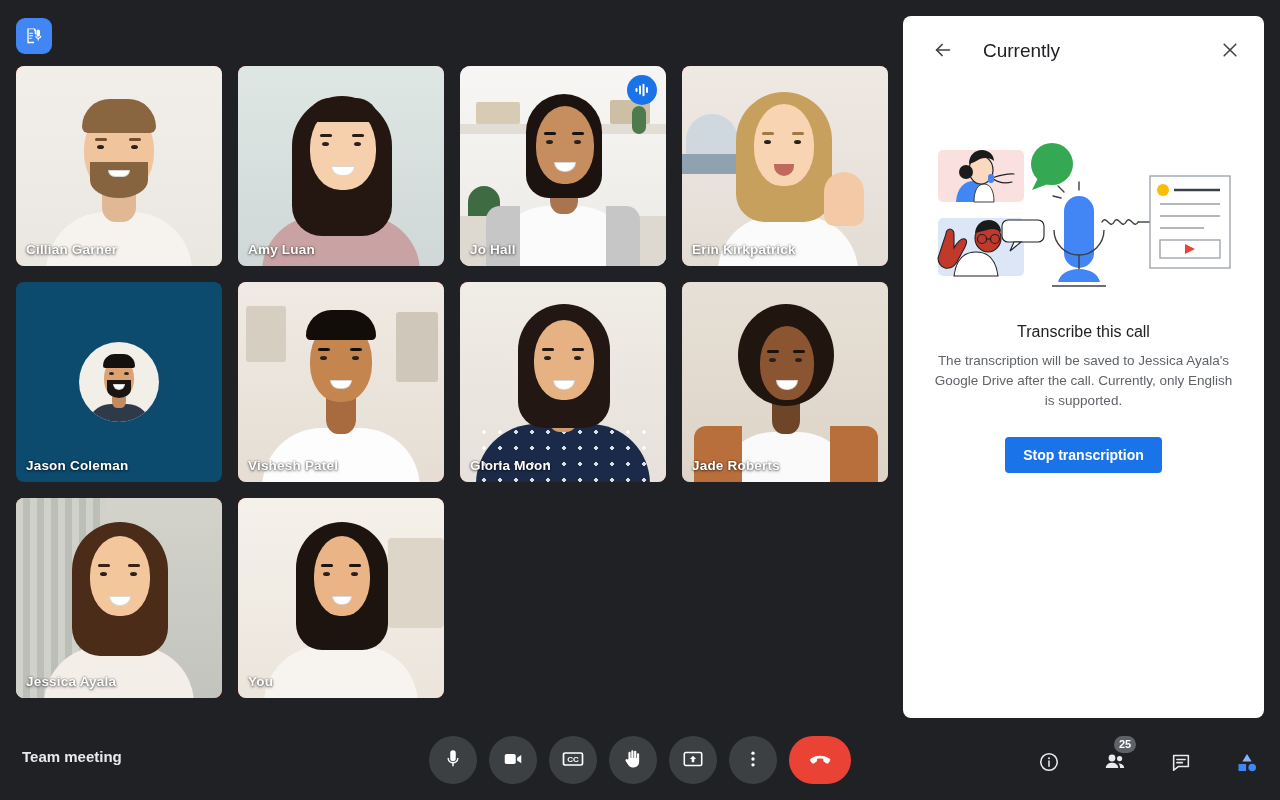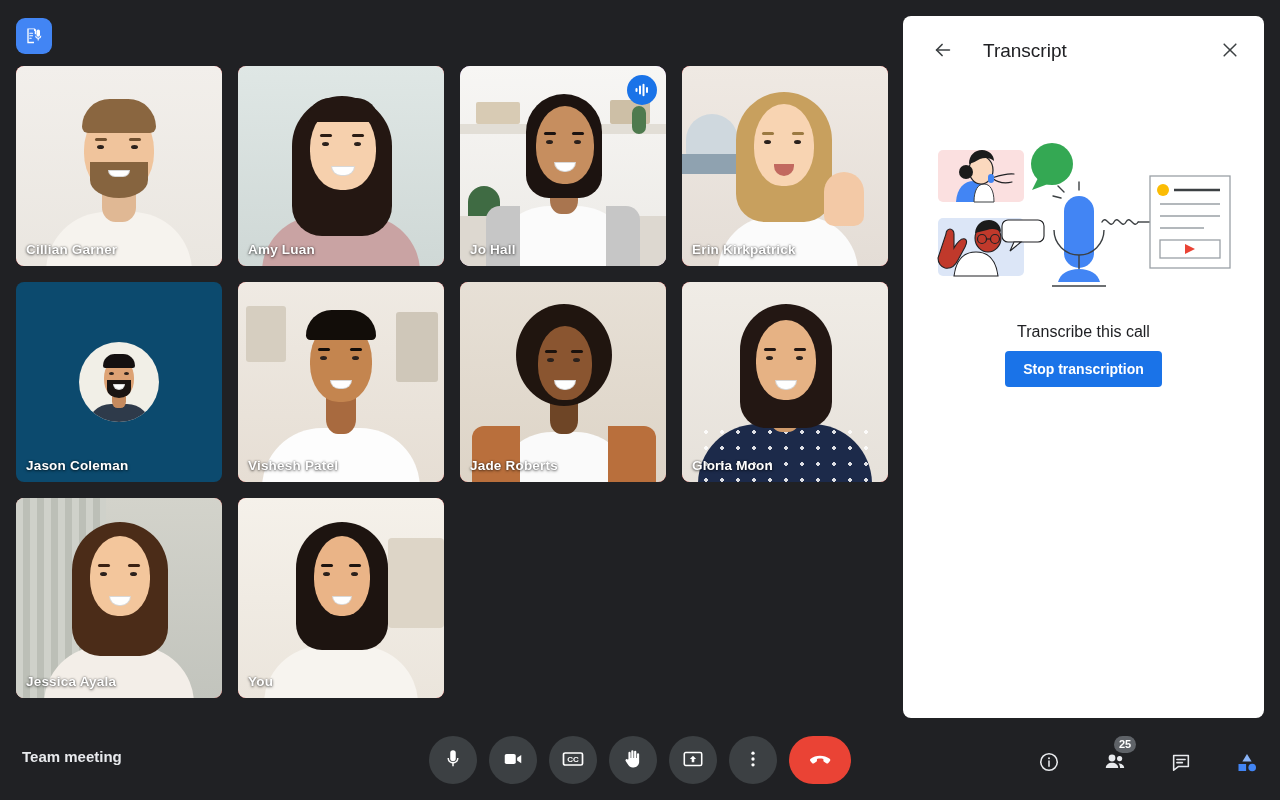--- a/index.html
+++ b/index.html
@@ -280,59 +280,59 @@
           <div class="f-eye" style="left:82px;top:74px;"></div>
           <div class="f-eye" style="left:114px;top:74px;"></div>
           <div class="f-mouth" style="left:92px;top:98px;width:22px;height:9px;"></div>
         </div>
       </div>
       <span class="tile-name">Vishesh Patel</span>
     </div>
 
 
     <div class="tile">
-      <div class="tile-bg" style="background:linear-gradient(#e7e0d6,#ddd4c7);">
-        <div class="face">
-          <div class="f-body" style="left:36px;top:150px;width:136px;height:56px;background:#fafafa;"></div>
-          <div style="position:absolute;left:12px;top:144px;width:48px;height:62px;background:#b96f3c;border-radius:12px 0 0 0;"></div>
-          <div style="position:absolute;left:148px;top:144px;width:48px;height:62px;background:#b96f3c;border-radius:0 12px 0 0;"></div>
-          <div class="f-neck" style="left:90px;top:118px;width:28px;height:34px;background:#6e4526;"></div>
-          <div class="f-hair" style="left:56px;top:22px;width:96px;height:102px;border-radius:50%;background:#20150f;"></div>
-          <div class="f-head" style="left:78px;top:44px;width:54px;height:74px;background:#8a5530;"></div>
-          <div class="f-brow" style="left:85px;top:68px;background:#1b120d;"></div>
-          <div class="f-brow" style="left:111px;top:68px;background:#1b120d;"></div>
-          <div class="f-eye" style="left:87px;top:76px;"></div>
-          <div class="f-eye" style="left:113px;top:76px;"></div>
-          <div class="f-mouth" style="left:94px;top:98px;width:22px;height:10px;"></div>
-        </div>
-      </div>
-      <span class="tile-name">Jade Roberts</span>
-    </div>
-
-    <div class="tile">
       <div class="tile-bg" style="background:linear-gradient(#f0ece6,#e6e1da);">
         <div class="face">
           <div class="f-body" style="left:16px;top:142px;width:174px;height:64px;background:#1c2a4a;"></div>
           <div style="position:absolute;left:16px;top:142px;width:174px;height:64px;
                background-image:radial-gradient(#fff 1.6px, transparent 1.7px);
                background-size:16px 16px;opacity:.85;"></div>
           <div class="f-neck" style="left:88px;top:116px;width:30px;height:34px;background:#cf9b6c;"></div>
           <div class="f-hair" style="left:58px;top:22px;width:92px;height:124px;border-radius:46px 46px 26px 26px;background:#231713;"></div>
           <div class="f-head" style="left:74px;top:38px;width:60px;height:80px;background:#e6b284;"></div>
           <div class="f-brow" style="left:82px;top:66px;background:#231713;"></div>
           <div class="f-brow" style="left:112px;top:66px;background:#231713;"></div>
           <div class="f-eye" style="left:84px;top:74px;"></div>
           <div class="f-eye" style="left:114px;top:74px;"></div>
           <div class="f-mouth" style="left:93px;top:98px;width:22px;height:10px;"></div>
         </div>
       </div>
       <span class="tile-name">Gloria Moon</span>
     </div>
 
     <div class="tile">
+      <div class="tile-bg" style="background:linear-gradient(#e7e0d6,#ddd4c7);">
+        <div class="face">
+          <div class="f-body" style="left:36px;top:150px;width:136px;height:56px;background:#fafafa;"></div>
+          <div style="position:absolute;left:12px;top:144px;width:48px;height:62px;background:#b96f3c;border-radius:12px 0 0 0;"></div>
+          <div style="position:absolute;left:148px;top:144px;width:48px;height:62px;background:#b96f3c;border-radius:0 12px 0 0;"></div>
+          <div class="f-neck" style="left:90px;top:118px;width:28px;height:34px;background:#6e4526;"></div>
+          <div class="f-hair" style="left:56px;top:22px;width:96px;height:102px;border-radius:50%;background:#20150f;"></div>
+          <div class="f-head" style="left:78px;top:44px;width:54px;height:74px;background:#8a5530;"></div>
+          <div class="f-brow" style="left:85px;top:68px;background:#1b120d;"></div>
+          <div class="f-brow" style="left:111px;top:68px;background:#1b120d;"></div>
+          <div class="f-eye" style="left:87px;top:76px;"></div>
+          <div class="f-eye" style="left:113px;top:76px;"></div>
+          <div class="f-mouth" style="left:94px;top:98px;width:22px;height:10px;"></div>
+        </div>
+      </div>
+      <span class="tile-name">Jade Roberts</span>
+    </div>
+
+    <div class="tile">
       <div class="tile-bg" style="background:linear-gradient(#d3d3cb,#c2c4bd);">
         <div style="position:absolute;left:0;top:0;width:90px;height:206px;
              background:repeating-linear-gradient(90deg,#cfd1ca 0 7px,#bcbfb7 7px 14px);"></div>
         <div class="face">
           <div class="f-body" style="left:28px;top:148px;width:150px;height:58px;background:#f3eee8;"></div>
           <div class="f-neck" style="left:90px;top:118px;width:28px;height:34px;background:#e8b98e;"></div>
           <div class="f-hair" style="left:56px;top:24px;width:96px;height:134px;border-radius:48px 48px 28px 28px;background:#4b2c18;"></div>
           <div class="f-head" style="left:74px;top:38px;width:60px;height:80px;background:#f3c69c;"></div>
           <div class="f-brow" style="left:82px;top:66px;background:#3b2112;"></div>
           <div class="f-brow" style="left:112px;top:66px;background:#3b2112;"></div>
@@ -367,21 +367,21 @@
   <div class="panel">
     <div class="panel-head">
       <button class="icon-btn">
         <span>
           <svg width="22" height="22" viewBox="0 0 24 24" fill="none" stroke="#3c4043" stroke-width="1.8" stroke-linecap="round" stroke-linejoin="round">
             <line x1="19" y1="12" x2="5" y2="12"></line>
               <polyline points="11,18 5,12 11,6"></polyline>
           </svg>
         </span>
       </button>
-      <h2 class="panel-title">Transcript</h2>
+      <h2 class="panel-title">Currently</h2>
       <button class="icon-btn">
         <span>
           <svg width="20" height="20" viewBox="0 0 24 24" fill="none" stroke="#3c4043" stroke-width="1.8" stroke-linecap="round">
             <line x1="5" y1="5" x2="19" y2="19"></line>
               <line x1="19" y1="5" x2="5" y2="19"></line>
           </svg>
         </span>
       </button>
     </div>
 
@@ -429,20 +429,21 @@
           <circle cx="229" cy="56" r="6" fill="#fbbc04"></circle>
           <line x1="240" y1="56" x2="286" y2="56" stroke="#3c4043" stroke-width="2.4"></line>
           <line x1="226" y1="70" x2="286" y2="70" stroke="#9aa0a6" stroke-width="1.3"></line>
           <line x1="226" y1="82" x2="286" y2="82" stroke="#9aa0a6" stroke-width="1.3"></line>
           <line x1="226" y1="94" x2="270" y2="94" stroke="#9aa0a6" stroke-width="1.3"></line>
           <rect x="226" y="106" width="60" height="18" fill="#fff" stroke="#9aa0a6" stroke-width="1.3"></rect>
           <path d="M251 110l10 5-10 5z" fill="#ea4335"></path>
         </svg>
       </div>
       <h3 class="panel-h2">Transcribe this call</h3>
+      <p class="panel-desc">The transcription will be saved to Jessica Ayala's Google Drive after the call. Currently, only English is supported.</p>
       <button class="primary-btn">Stop transcription</button>
     </div>
   </div>
 
   <div class="bottombar">
     <div class="meeting-title">Team meeting</div>
 
     <div class="center-controls">
       <button class="ctrl">
         <span>

